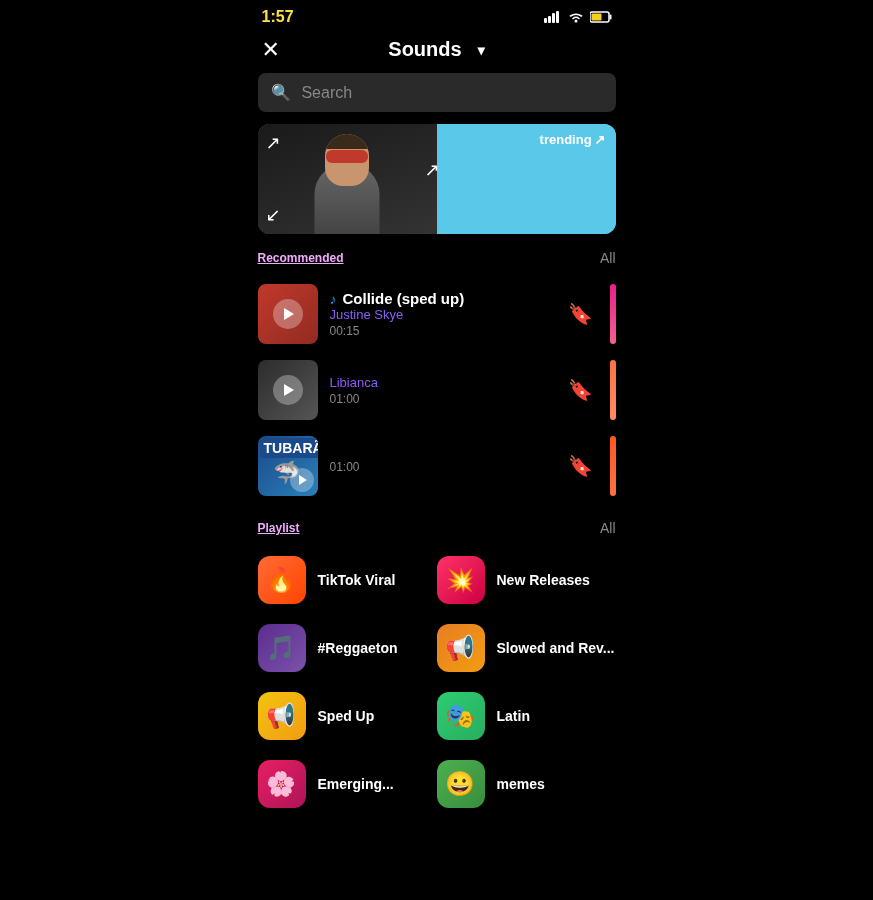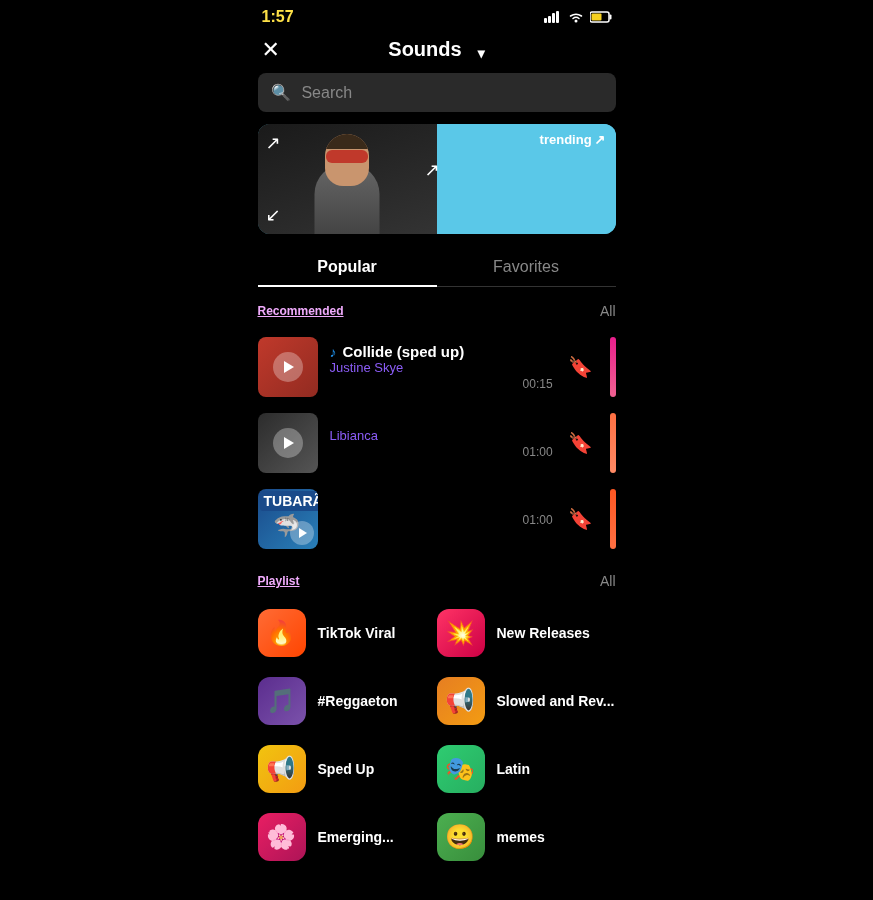--- a/index.html
+++ b/index.html
@@ -43,21 +43,21 @@
       left: 20px;
       color: #fff;
       font-size: 22px;
       cursor: pointer;
     }
     .header-title {
       color: #fff;
       font-size: 20px;
       font-weight: 700;
       display: flex;
-      align-items: flex-end;
+      align-items: center;
       gap: 16px;
     }
     .header-chevron { font-size: 14px; }
     
     .search-bar {
       margin: 0 16px 12px;
       background: #2a2a2a;
       border-radius: 8px;
       display: flex;
       align-items: center;
@@ -210,21 +210,21 @@
     .track-name {
       color: #fff;
       font-size: 15px;
       font-weight: 600;
       display: flex;
       align-items: center;
       gap: 6px;
     }
     .music-note { color: #2196f3; font-size: 14px; }
     .track-artist { color: #8b5cf6; font-size: 13px; margin-top: 0; }
-    .track-duration { color: #888; font-size: 12px; margin-top: 2px; text-align: right; }
+    .track-duration { color: #888; font-size: 12px; margin-top: 2px; }
     .bookmark-icon {
       color: #888;
       font-size: 20px;
       cursor: pointer;
       padding: 4px;
     }
     
     .tubarao-logo {
       font-size: 14px;
       color: #fff;
@@ -350,28 +350,20 @@
         <span>trending</span>
         <span>↗</span>
       </div>
       <span class="arrow-icon" style="position:absolute;top:8px;right:50%;color:#5ac8e8;background:#5ac8e8;"></span>
     </div>
 
 
     <span style="position:absolute;top:35px;left:calc(50% - 12px);color:#fff;font-size:18px;">↗</span>
   </div>
 
-  <div class="tabs">
-    <div class="tab active">
-      <span>Popular</span>
-    </div>
-    <div class="tab">
-      <span>Favorites</span>
-    </div>
-  </div>
 
   <div class="section-header">
     <span class="section-title">Recommended</span>
     <span class="section-all">All</span>
   </div>
 
   <div class="track-item">
     <div class="track-thumb track-thumb-collide">
       <div class="play-btn">
         <div class="play-triangle"></div>

